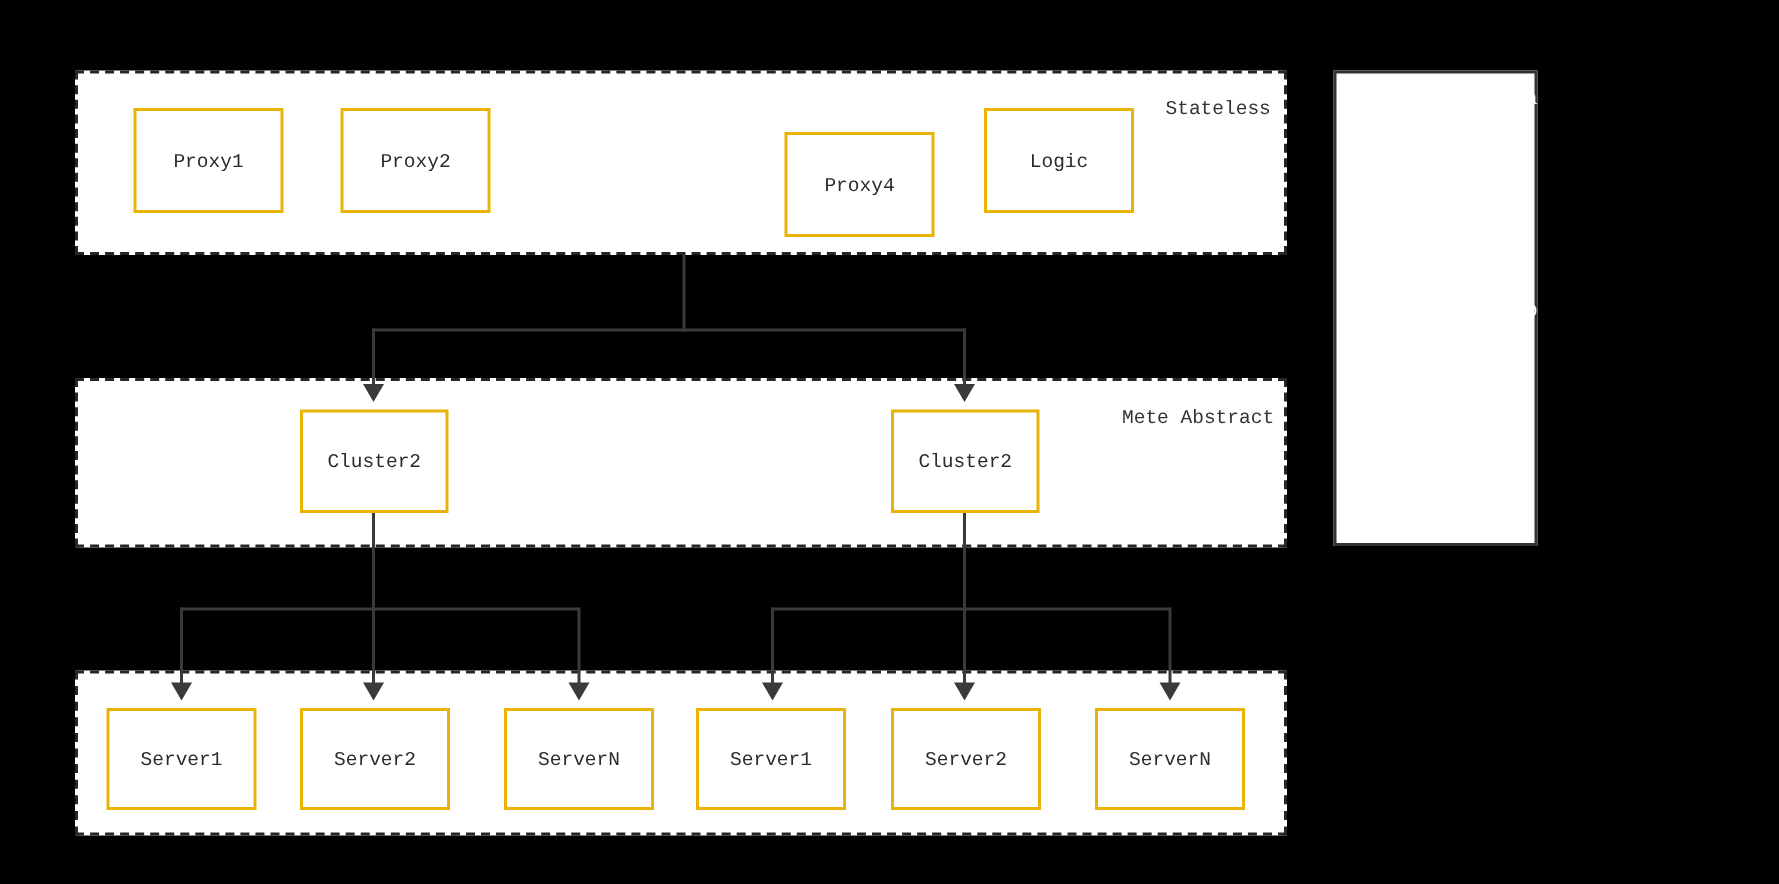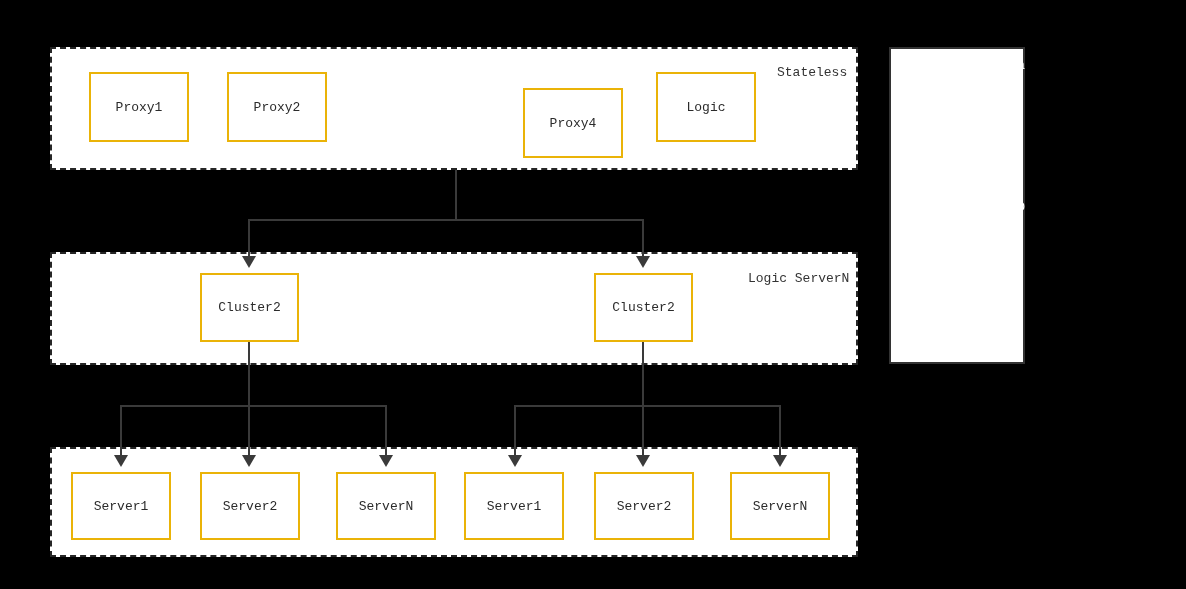--- a/index.html
+++ b/index.html
@@ -83,21 +83,21 @@
 
   <div class="section" style="left:50px; top:47px; width:808px; height:123px;"></div>
   <div class="section-label" style="left:777px; top:66px;">Stateless</div>
 
   <div class="node" style="left:89px; top:72px; width:100px; height:70px;">Proxy1</div>
   <div class="node" style="left:227px; top:72px; width:100px; height:70px;">Proxy2</div>
   <div class="node" style="left:523px; top:88px; width:100px; height:70px;">Proxy4</div>
   <div class="node" style="left:656px; top:72px; width:100px; height:70px;">Logic</div>
 
   <div class="section" style="left:50px; top:252px; width:808px; height:113px;"></div>
-  <div class="section-label" style="left:748px; top:272px;">Logic ServerN</div>
+  <div class="section-label" style="left:748px; top:272px;">Mete Abstract</div>
 
   <div class="node" style="left:200px; top:273px; width:99px; height:69px;">Cluster2</div>
   <div class="node" style="left:594px; top:273px; width:99px; height:69px;">Cluster2</div>
 
   <div class="section" style="left:50px; top:447px; width:808px; height:110px;"></div>
 
   <div class="node" style="left:71px; top:472px; width:100px; height:68px;">Server1</div>
   <div class="node" style="left:200px; top:472px; width:100px; height:68px;">Server2</div>
   <div class="node" style="left:336px; top:472px; width:100px; height:68px;">ServerN</div>
 

